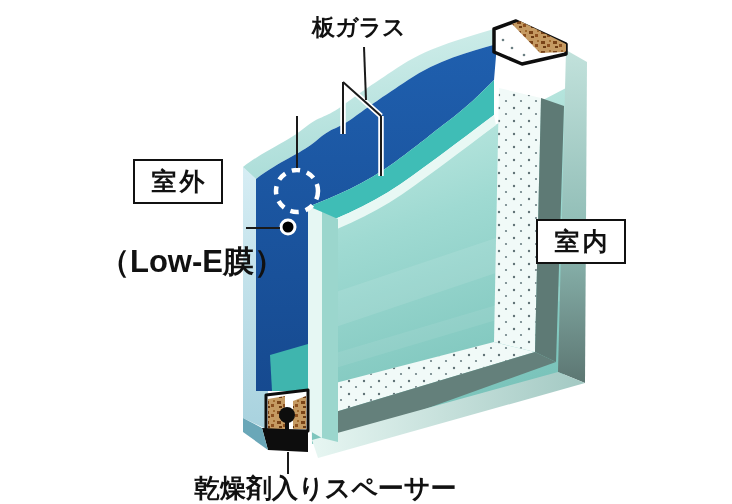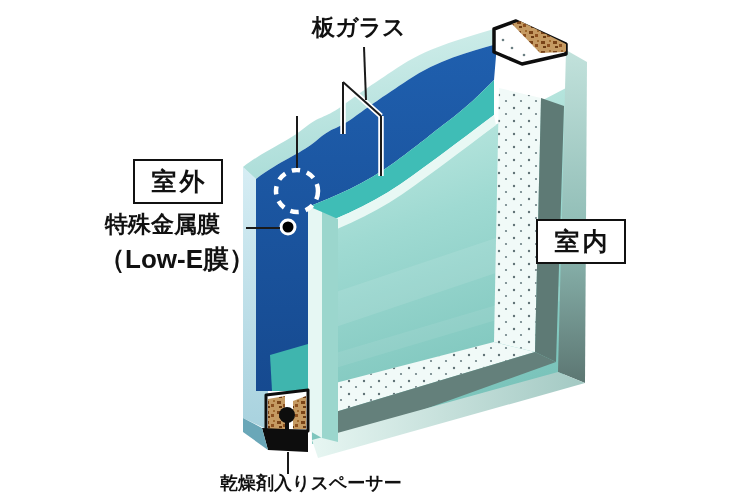--- a/index.html
+++ b/index.html
@@ -159,21 +159,20 @@
       <line x1="246" y1="228" x2="280" y2="228"></line>
       <line x1="288" y1="452" x2="288" y2="474"></line>
     </g>
   </svg>
 
   <div class="lbl" style="left:312px;top:15px;font-size:23px;">板ガラス</div>
 
 
   <div class="callout-box" style="left:133px;top:140px;width:86px;height:41px;font-size:25px;">室外</div>
 
-  <div class="lbl" style="left:105px;top:212px;font-size:23px;">特殊金属膜</div>
 
-  <div class="lbl" style="left:99px;top:245px;font-size:26px;">（Low-E膜）</div>
+  <div class="lbl" style="left:99px;top:245px;font-size:31px;">（Low-E膜）</div>
 
   <div class="callout-box" style="left:536px;top:200px;width:86px;height:41px;font-size:25px;">室内</div>
 
-  <div class="lbl" style="left:220px;top:474px;font-size:18px;">乾燥剤入りスペーサー</div>
+  <div class="lbl" style="left:194px;top:474px;font-size:26px;">乾燥剤入りスペーサー</div>
 
 </div>
 
 </body></html>

